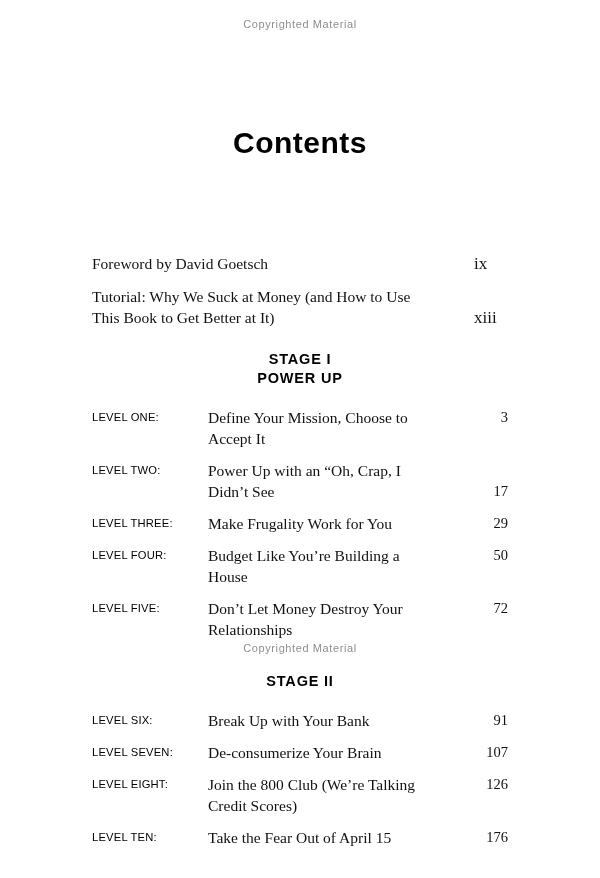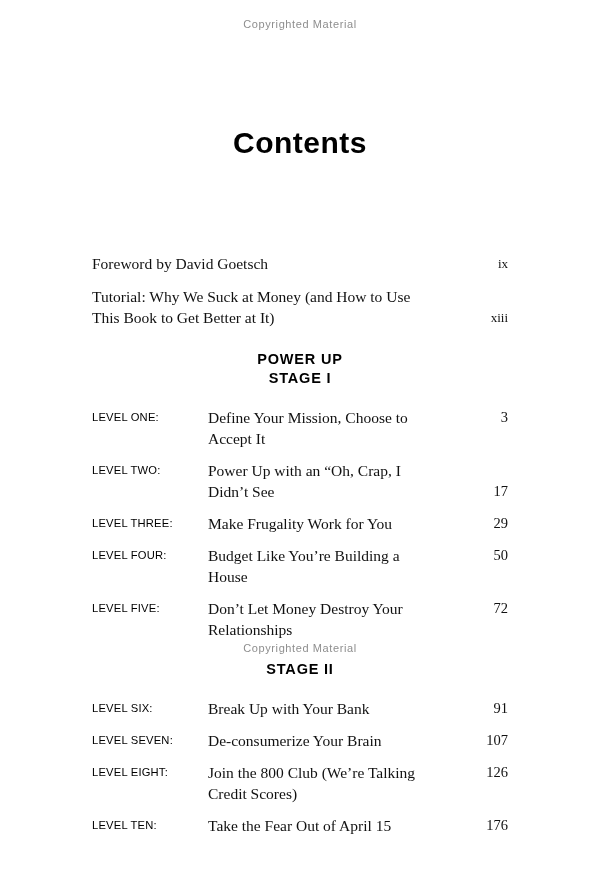--- a/index.html
+++ b/index.html
@@ -63,35 +63,34 @@
     margin-bottom: 12px;
     gap: 12px;
   }
   .front-row .fr-label {
     flex: 1 1 auto;
     padding-right: 10px;
   }
   .front-row .fr-page {
     flex: 0 0 auto;
     width: 34px;
-    text-align: right;
-    font-size: 13px;
+    font-size: 17px;
   }
 
   .stage-head {
     text-align: center;
     font-family: "Liberation Sans", sans-serif;
     font-weight: bold;
     font-size: 14.5px;
     letter-spacing: 0.8px;
     line-height: 19px;
     color: #000000;
   }
   .stage-1 { margin-top: 22px; margin-bottom: 19px; }
-  .stage-2 { margin-top: 20px; margin-bottom: 19px; }
+  .stage-2 { margin-top: 32px; margin-bottom: 19px; }
 
   .level-row {
     display: flex;
     align-items: flex-start;
     margin-bottom: 11px;
     gap: 34px;
   }
   .level-row .lv-label {
     flex: 0 0 82px;
     font-family: "Liberation Sans", sans-serif;
@@ -139,22 +138,22 @@
 
     <div class="front-row">
       <div class="fr-label">
         <span>Tutorial: Why We Suck at Money (and How to Use</span><br>
         <span>This Book to Get Better at It)</span>
       </div>
       <div class="fr-page" style="align-self:flex-end;">xiii</div>
     </div>
 
     <div class="stage-head stage-1">
+      <div>STAGE I</div>
       <div>POWER UP</div>
-      <div>STAGE I</div>
     </div>
 
     <div class="level-row">
       <div class="lv-label">LEVEL ONE:</div>
       <div class="lv-title">Define Your Mission, Choose to Accept It</div>
       <div class="lv-page">3</div>
     </div>
 
     <div class="level-row two-line">
       <div class="lv-label">LEVEL TWO:</div>

